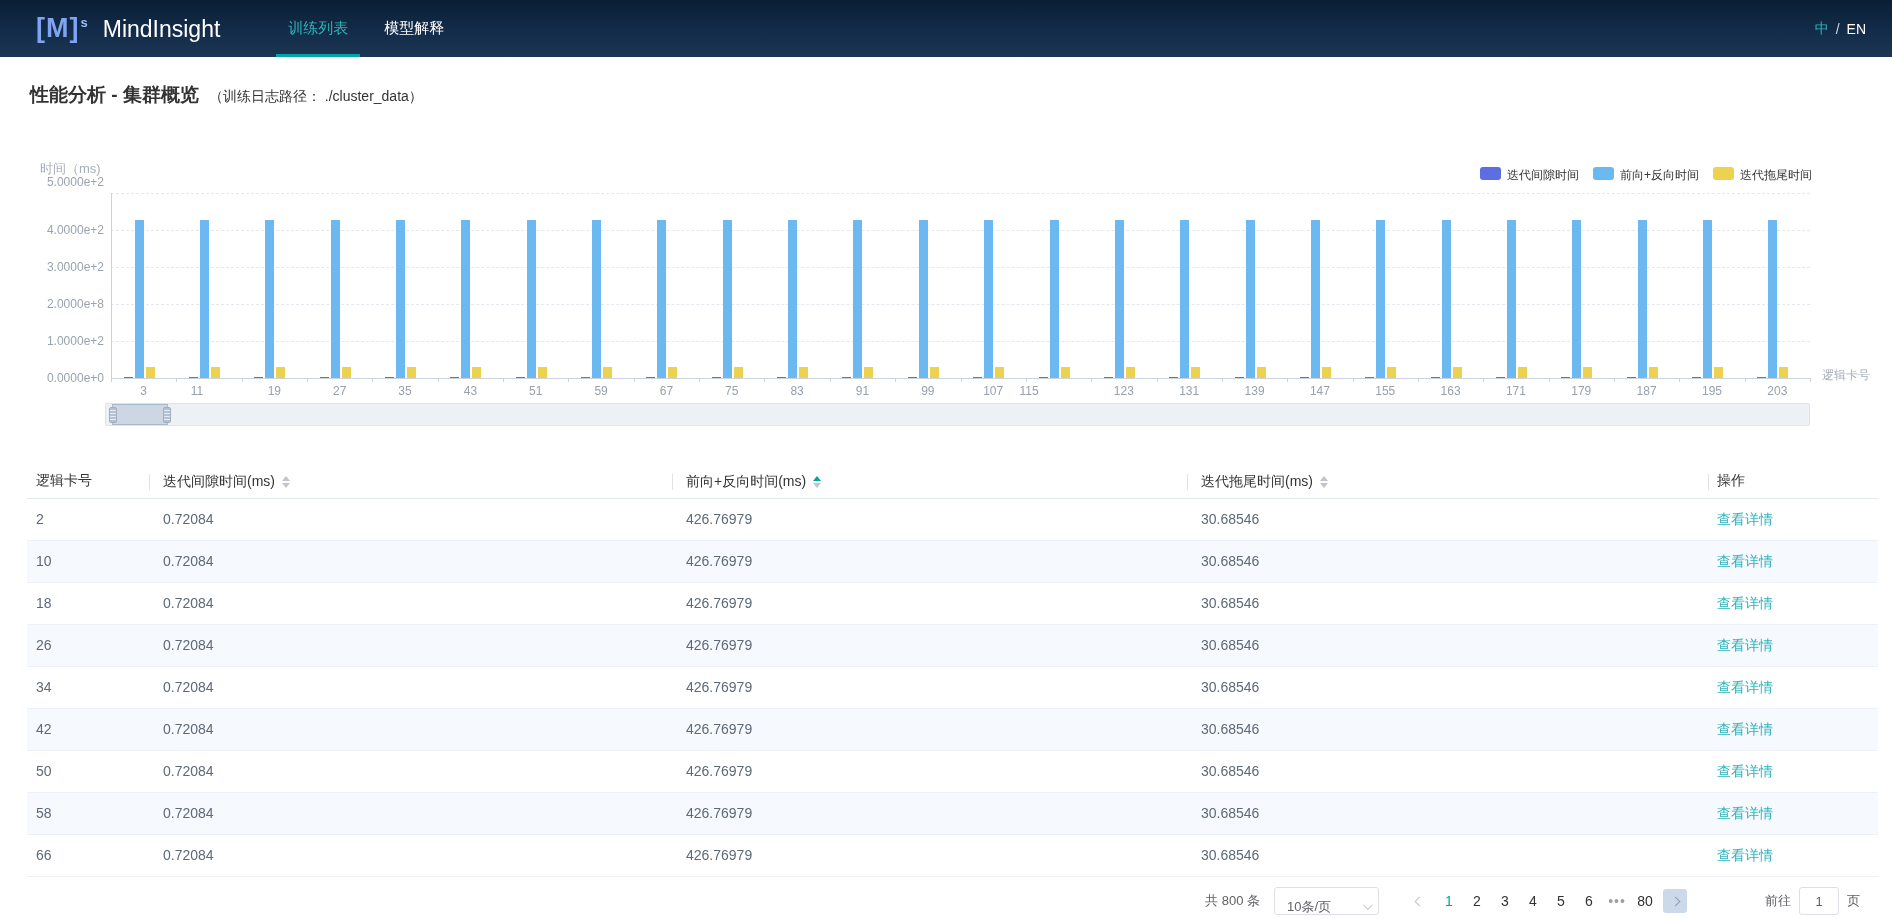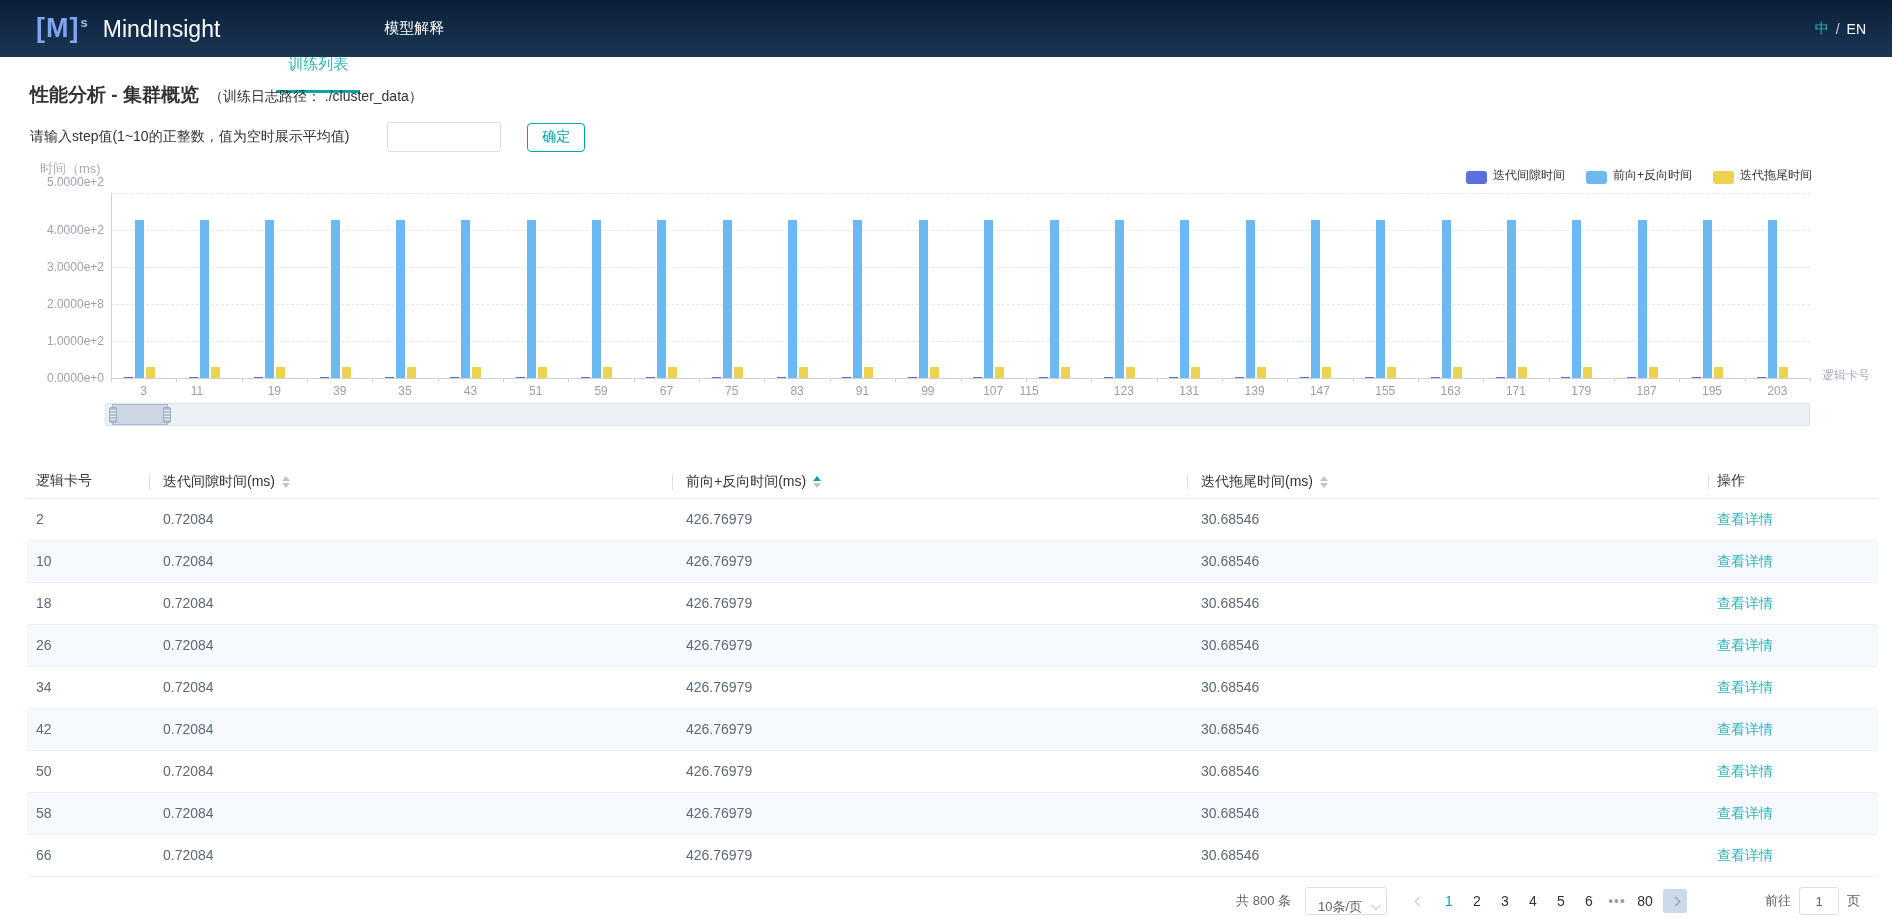--- a/index.html
+++ b/index.html
@@ -11,21 +11,21 @@
   .header { position:absolute; left:0; top:0; width:1892px; height:57px;
             background:linear-gradient(180deg,#0b1e36 0%, #132c49 55%, #1b3552 100%);
             display:flex; align-items:center; }
   .logo { display:flex; align-items:baseline; margin-left:36px; cursor:default; }
   .logo-mark { font-size:27px; font-weight:bold; color:#7ea4f2; letter-spacing:1px;text-align:right; }
   .logo-sup { font-size:13px; font-weight:bold; color:#9dbdf5; vertical-align:super; margin-left:1px; }
   .logo-text { font-size:23px; color:#fff; margin-left:14px; font-weight:400; }
   .tabs { display:flex; height:100%; margin-left:50px; }
   .tab { position:relative; height:100%; display:flex; align-items:center;
          padding:0 18px; font-size:15px; color:#fff; cursor:pointer; }
-  .tab.active { color:#2fb3b8;margin-top:36px; }
+  .tab.active { color:#2fb3b8; }
   .tab.active::after { content:""; position:absolute; left:6px; right:6px; bottom:0;
                        height:3px; background:#00a5a7; }
   .lang { position:absolute; right:26px; top:0; height:57px; display:flex;
           align-items:center; font-size:14px; }
   .lang .zh { color:#2fb3b8; cursor:pointer; }
   .lang .sep { color:#cfd8e2; margin:0 7px; }
   .lang .en { color:#fff; cursor:pointer; }
 
   
   .title-row { position:absolute; left:30px; top:82px; display:flex; align-items:baseline; }
@@ -39,21 +39,21 @@
                 border-radius:3px; padding:0 8px; font-size:13px; color:#333; outline:none; }
   .confirm-btn { margin-left:26px; height:29px; padding:0 14px; background:#fff;
                  border:1px solid #00a5a7; border-radius:4px; color:#00a5a7;
                  font-size:14px; cursor:pointer; }
 
   
   .chart { position:absolute; left:0; top:155px; width:1892px; height:290px; }
   .chart .ylabel { position:absolute; left:40px; top:5px; font-size:13px; color:#a6adb8; }
   .chart .xlabel { position:absolute; left:1822px; top:212px; font-size:12px; color:#a6adb8; }
   .legend { position:absolute; right:80px; top:12px; display:flex; align-items:center; }
-  .legend-item { display:flex; align-items:flex-end; margin-left:21px; cursor:pointer; }
+  .legend-item { display:flex; align-items:flex-start; margin-left:14px; cursor:pointer; }
   .legend-swatch { width:21px; height:13px; border-radius:3px; }
   .legend-label { font-size:12px; color:#333; margin-left:6px; }
   .gridline { position:absolute; left:111px; width:1699px; height:0;
               border-top:1px dashed #e3e8ee; }
   .axis-x { position:absolute; left:111px; width:1699px; height:0; border-top:1px solid #ccd3dc; }
   .axis-y { position:absolute; left:111px; width:0; height:185px; top:38px; border-left:1px solid #ccd3dc; }
   .ytick { position:absolute; left:0; width:104px; text-align:right; font-size:12px; color:#9aa3af; }
   .xtickmark { position:absolute; width:0; height:4px; border-left:1px solid #ccd3dc; top:223px; }
   .xtick { position:absolute; width:44px; text-align:center; font-size:12px; color:#98a1ac; top:229px; }
   .bar { position:absolute; }
@@ -79,23 +79,23 @@
   .tbody { position:relative; }
   .trow { position:relative; height:42px; border-bottom:1px solid #eef1f6; background:#fff; }
   .trow.stripe { background:#f6f9fd; }
   .td { position:absolute; top:12px; font-size:14px; color:#5e6977; }
   .td.link { color:#2fb3b8; cursor:pointer; }
 
   
   .pager { position:absolute; right:32px; top:885px; height:32px; display:flex;
            align-items:center; font-size:13px; color:#606266; }
   .pg-total { margin-right:14px; }
-  .pg-size { width:82px; height:28px; border:1px solid #dcdfe6; border-radius:3px;
+  .pg-size { width:105px; height:28px; border:1px solid #dcdfe6; border-radius:3px;
              display:flex; align-items:center; justify-content:space-between;
-             padding:11px 8px 0 12px; cursor:pointer; margin-right:20px; color:#606266; }
+             padding:11px 8px 0 12px; cursor:pointer; margin-right:28px; color:#606266; }
   .chev { width:7px; height:7px; border-right:1.4px solid #c0c4cc; border-bottom:1.4px solid #c0c4cc; }
   .chev.down { transform:rotate(45deg) translateY(-2px); }
   .chev.left { transform:rotate(135deg); }
   .chev.right { transform:rotate(-45deg); border-color:#8d9cae; }
   .pg-prev { width:24px; height:24px; display:flex; align-items:center; justify-content:center;
              cursor:default; margin-right:4px; }
   .pg-pages { display:flex; align-items:center; }
   .page-num { min-width:28px; text-align:center; font-size:14px; color:#303133;
               cursor:pointer; padding:0 2px; }
   .page-num.active { color:#00a5a7; }
@@ -125,25 +125,20 @@
       <span class="sep">/</span>
       <span class="en">EN</span>
     </div>
   </div>
 
   <div class="title-row">
     <span class="page-title">性能分析 - 集群概览</span>
     <span class="page-subtitle">（训练日志路径： ./cluster_data）</span>
   </div>
 
-  <div class="step-row">
-    <span class="step-label">请输入step值(1~10的正整数，值为空时展示平均值)</span>
-    <input class="step-input" type="text" value="" style="">
-    <button class="confirm-btn">确定</button>
-  </div>
 
   <div class="chart">
     <div class="ylabel">时间（ms)</div>
     <div class="xlabel">逻辑卡号</div>
     <div class="legend" id="legend">
         <div class="legend-item">
           <div class="legend-swatch" style="background: rgb(91, 111, 224);"></div>
           <div class="legend-label">迭代间隙时间</div>
         </div>
         <div class="legend-item">
@@ -204,21 +199,21 @@
         <div class="bar" style="left: 200.019px; width: 9px; top: 65px; height: 158px; background: rgb(108, 185, 242);"></div>
         <div class="bar" style="left: 211.019px; width: 9px; top: 212px; height: 11px; background: rgb(237, 210, 79);"></div>
         <div class="xtick" style="left: 175px;">11</div>
         <div class="bar" style="left: 254.365px; width: 9px; top: 222px; height: 1px; background: rgb(91, 111, 224);"></div>
         <div class="bar" style="left: 265.365px; width: 9px; top: 65px; height: 158px; background: rgb(108, 185, 242);"></div>
         <div class="bar" style="left: 276.365px; width: 9px; top: 212px; height: 11px; background: rgb(237, 210, 79);"></div>
         <div class="xtick" style="left: 252.365px;">19</div>
         <div class="bar" style="left: 319.712px; width: 9px; top: 222px; height: 1px; background: rgb(91, 111, 224);"></div>
         <div class="bar" style="left: 330.712px; width: 9px; top: 65px; height: 158px; background: rgb(108, 185, 242);"></div>
         <div class="bar" style="left: 341.712px; width: 9px; top: 212px; height: 11px; background: rgb(237, 210, 79);"></div>
-        <div class="xtick" style="left: 317.712px;">39</div>
+        <div class="xtick" style="left: 317.712px;">27</div>
         <div class="bar" style="left: 385.058px; width: 9px; top: 222px; height: 1px; background: rgb(91, 111, 224);"></div>
         <div class="bar" style="left: 396.058px; width: 9px; top: 65px; height: 158px; background: rgb(108, 185, 242);"></div>
         <div class="bar" style="left: 407.058px; width: 9px; top: 212px; height: 11px; background: rgb(237, 210, 79);"></div>
         <div class="xtick" style="left: 383.058px;">35</div>
         <div class="bar" style="left: 450.404px; width: 9px; top: 222px; height: 1px; background: rgb(91, 111, 224);"></div>
         <div class="bar" style="left: 461.404px; width: 9px; top: 65px; height: 158px; background: rgb(108, 185, 242);"></div>
         <div class="bar" style="left: 472.404px; width: 9px; top: 212px; height: 11px; background: rgb(237, 210, 79);"></div>
         <div class="xtick" style="left: 448.404px;">43</div>
         <div class="bar" style="left: 515.75px; width: 9px; top: 222px; height: 1px; background: rgb(91, 111, 224);"></div>
         <div class="bar" style="left: 526.75px; width: 9px; top: 65px; height: 158px; background: rgb(108, 185, 242);"></div>

